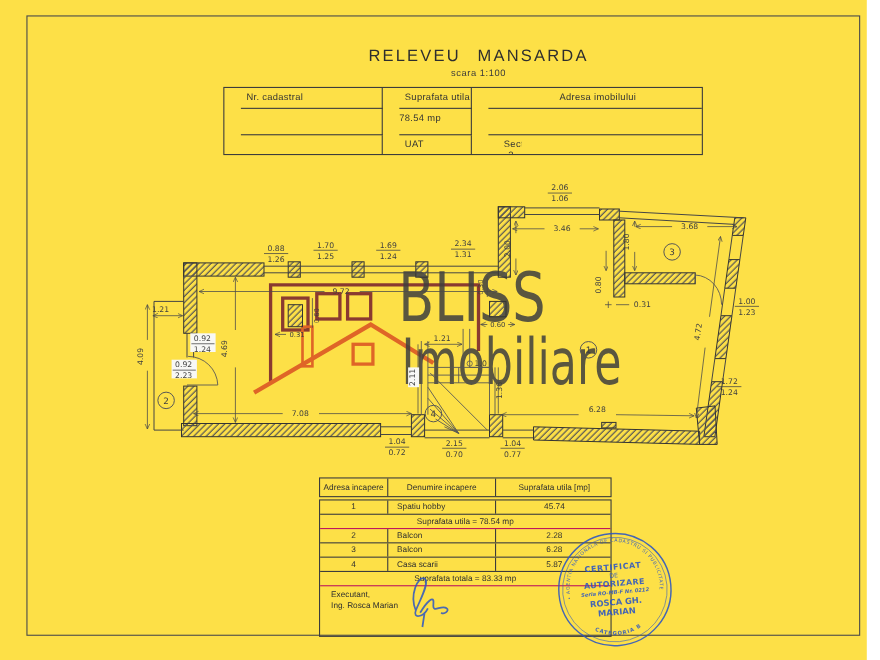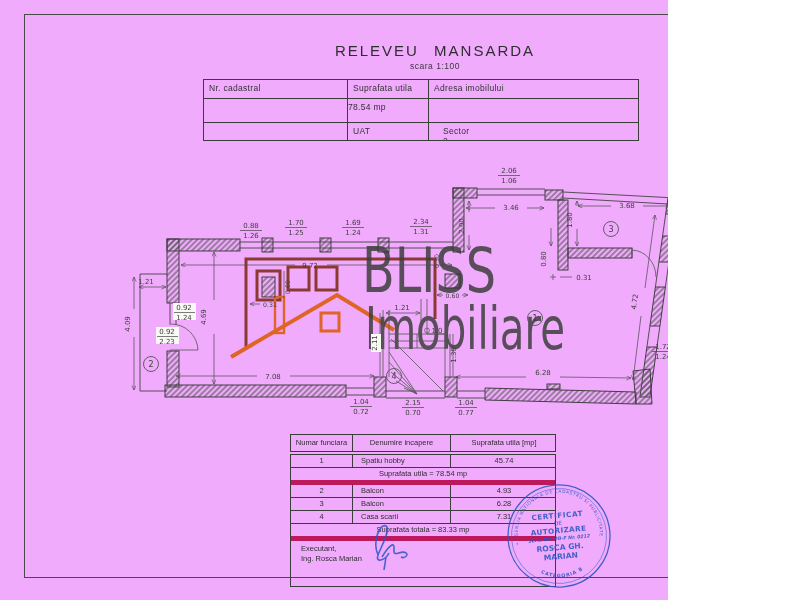--- a/index.html
+++ b/index.html
@@ -1,43 +1,43 @@
 <!DOCTYPE html>
 <html><head>
 <meta charset="utf-8">
 <style>
   html,body{margin:0;padding:0;background:#ffffff;}
-  .page{position:relative;width:668px;height:600px;background:#f0abfc;overflow:hidden;
+  .page{position:relative;width:788px;height:600px;background:#fde047;overflow:hidden;
         font-family:"Liberation Sans", sans-serif;color:#333;}
   .frame{position:absolute;left:24px;top:14px;width:756px;height:562px;
          border:1.4px solid #4a4a4a;}
   .title{position:absolute;left:0;top:42px;width:870px;text-align:center;
          font-size:15px;letter-spacing:2px;word-spacing:9px;color:#2e2e2e;}
   .scale{position:absolute;left:0;top:61px;width:870px;text-align:center;
          font-size:8.5px;letter-spacing:.5px;color:#3a3a3a;}
   
   .tt{position:absolute;left:203px;top:79px;display:grid;
       grid-template-columns:144px 81px 45px 164px;grid-template-rows:19px 24px 17px;
       border:1px solid #3c3c3c;font-size:8.5px;color:#333;letter-spacing:.3px;}
   .tt div{border-right:1px solid #3c3c3c;border-bottom:1px solid #3c3c3c;
-          padding:3px 0 12px 5px;box-sizing:border-box;overflow:hidden;}
+          padding:3px 0 12px 5px;box-sizing:border-box;overflow:hidden;margin-left:15px;}
   .tt .sp2{grid-column:3/5;}
   .tt .lastrow{border-bottom:none;}
-  .tt .lastcol{border-right:none;}
+  .tt .lastcol{border-right:none;text-align:center;}
   .tt .ctr{padding-left:0;}
   
   .rt{position:absolute;left:290px;top:434px;width:266px;font-size:7.5px;color:#2f2f2f;}
   .rt .hdr{display:grid;grid-template-columns:62px 98px 106px;border:1px solid #3c3c3c;height:16px;}
   .rt .hdr div{border-right:1px solid #3c3c3c;padding-top:3px;text-align:center;box-sizing:border-box;}
   .rt .hdr div:last-child{border-right:none;}
   .rt .body{border:1px solid #3c3c3c;margin-top:2px;}
   .rt .r{display:grid;grid-template-columns:62px 98px 106px;height:12px;border-bottom:1px solid #3c3c3c;}
   .rt .r div{border-right:1px solid #3c3c3c;padding-top:1px;box-sizing:border-box;}
   .rt .r div:last-child{border-right:none;}
-  .rt .span{height:11px;text-align:center;padding-top:1px;border-bottom:5px solid #be185d;}
+  .rt .span{height:11px;text-align:center;padding-top:1px;border-bottom:1px solid #be185d;}
   .rt .c{text-align:center;}
   .rt .nm{padding-left:8px;}
   .rt .exe{height:42px;padding:3px 0 0 10px;line-height:10px;}
   svg text{font-family:"DejaVu Sans", sans-serif;}
   .plansvg{position:absolute;left:0;top:0;}
   .stampsvg{position:absolute;left:500px;top:480px;}
   .sigsvg{position:absolute;left:360px;top:513px;}
   .wm{font-family:"DejaVu Sans", sans-serif;fill:#3e3e3e;opacity:.85;}
 </style>
 </head>
@@ -300,45 +300,45 @@
       <text x="151" y="367">2</text>
       <circle cx="611" cy="229" r="7.5" fill="none" stroke="#555" stroke-width="0.9"></circle>
       <text x="611" y="232">3</text>
       <circle cx="394" cy="376" r="7.5" fill="none" stroke="#555" stroke-width="0.9"></circle>
       <text x="394" y="379">4</text>
     </g>
   </svg>
 
   <div class="rt">
     <div class="hdr">
-      <div>Numar funciara</div>
+      <div>Adresa incapere</div>
       <div>Denumire incapere</div>
       <div>Suprafata utila [mp]</div>
     </div>
     <div class="body">
       <div class="r">
         <div class="c">1</div>
         <div class="nm">Spatiu hobby</div>
         <div class="c">45.74</div>
       </div>
       <div class="span">Suprafata utila = 78.54 mp</div>
       <div class="r">
         <div class="c">2</div>
         <div class="nm">Balcon</div>
-        <div class="c">4.93</div>
+        <div class="c">2.28</div>
       </div>
       <div class="r">
         <div class="c">3</div>
         <div class="nm">Balcon</div>
         <div class="c">6.28</div>
       </div>
       <div class="r">
         <div class="c">4</div>
         <div class="nm">Casa scarii</div>
-        <div class="c">7.31</div>
+        <div class="c">5.87</div>
       </div>
       <div class="span">Suprafata totala = 83.33 mp</div>
       <div class="exe">
         <div>Executant,</div>
         <div>Ing. Rosca Marian</div>
       </div>
     </div>
   </div>
 
   <svg class="sigsvg" width="60" height="60" viewBox="0 0 60 60">

